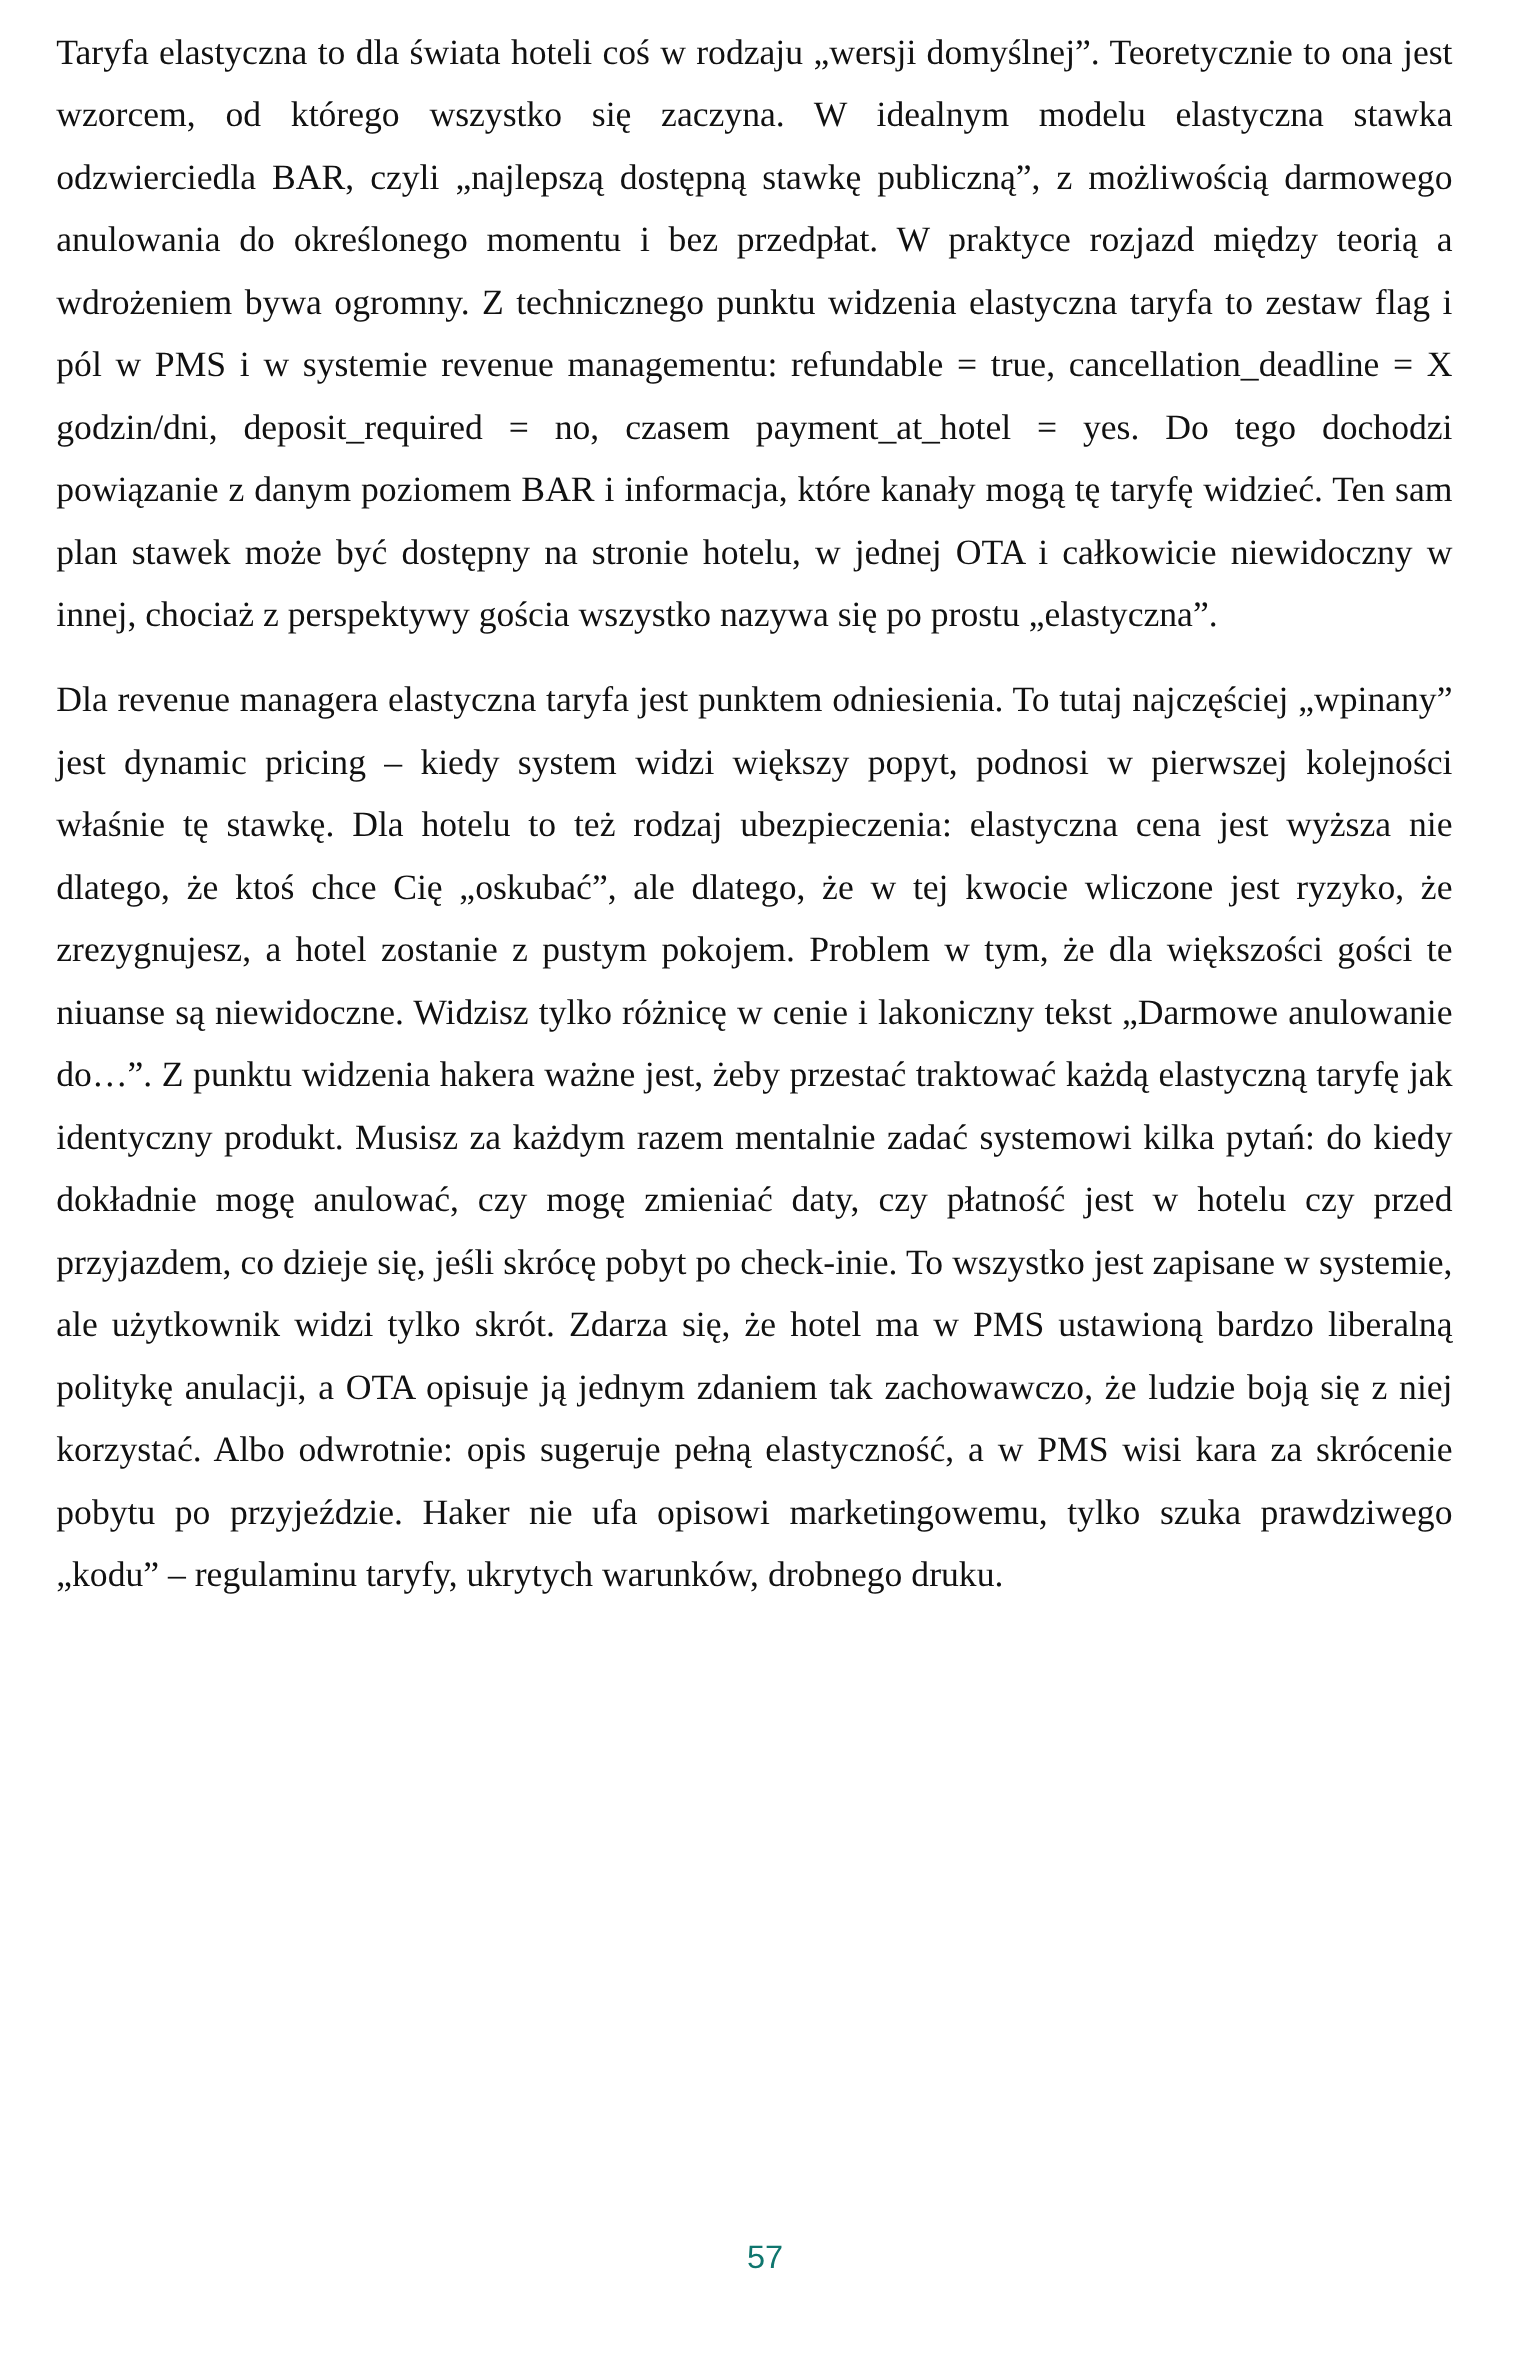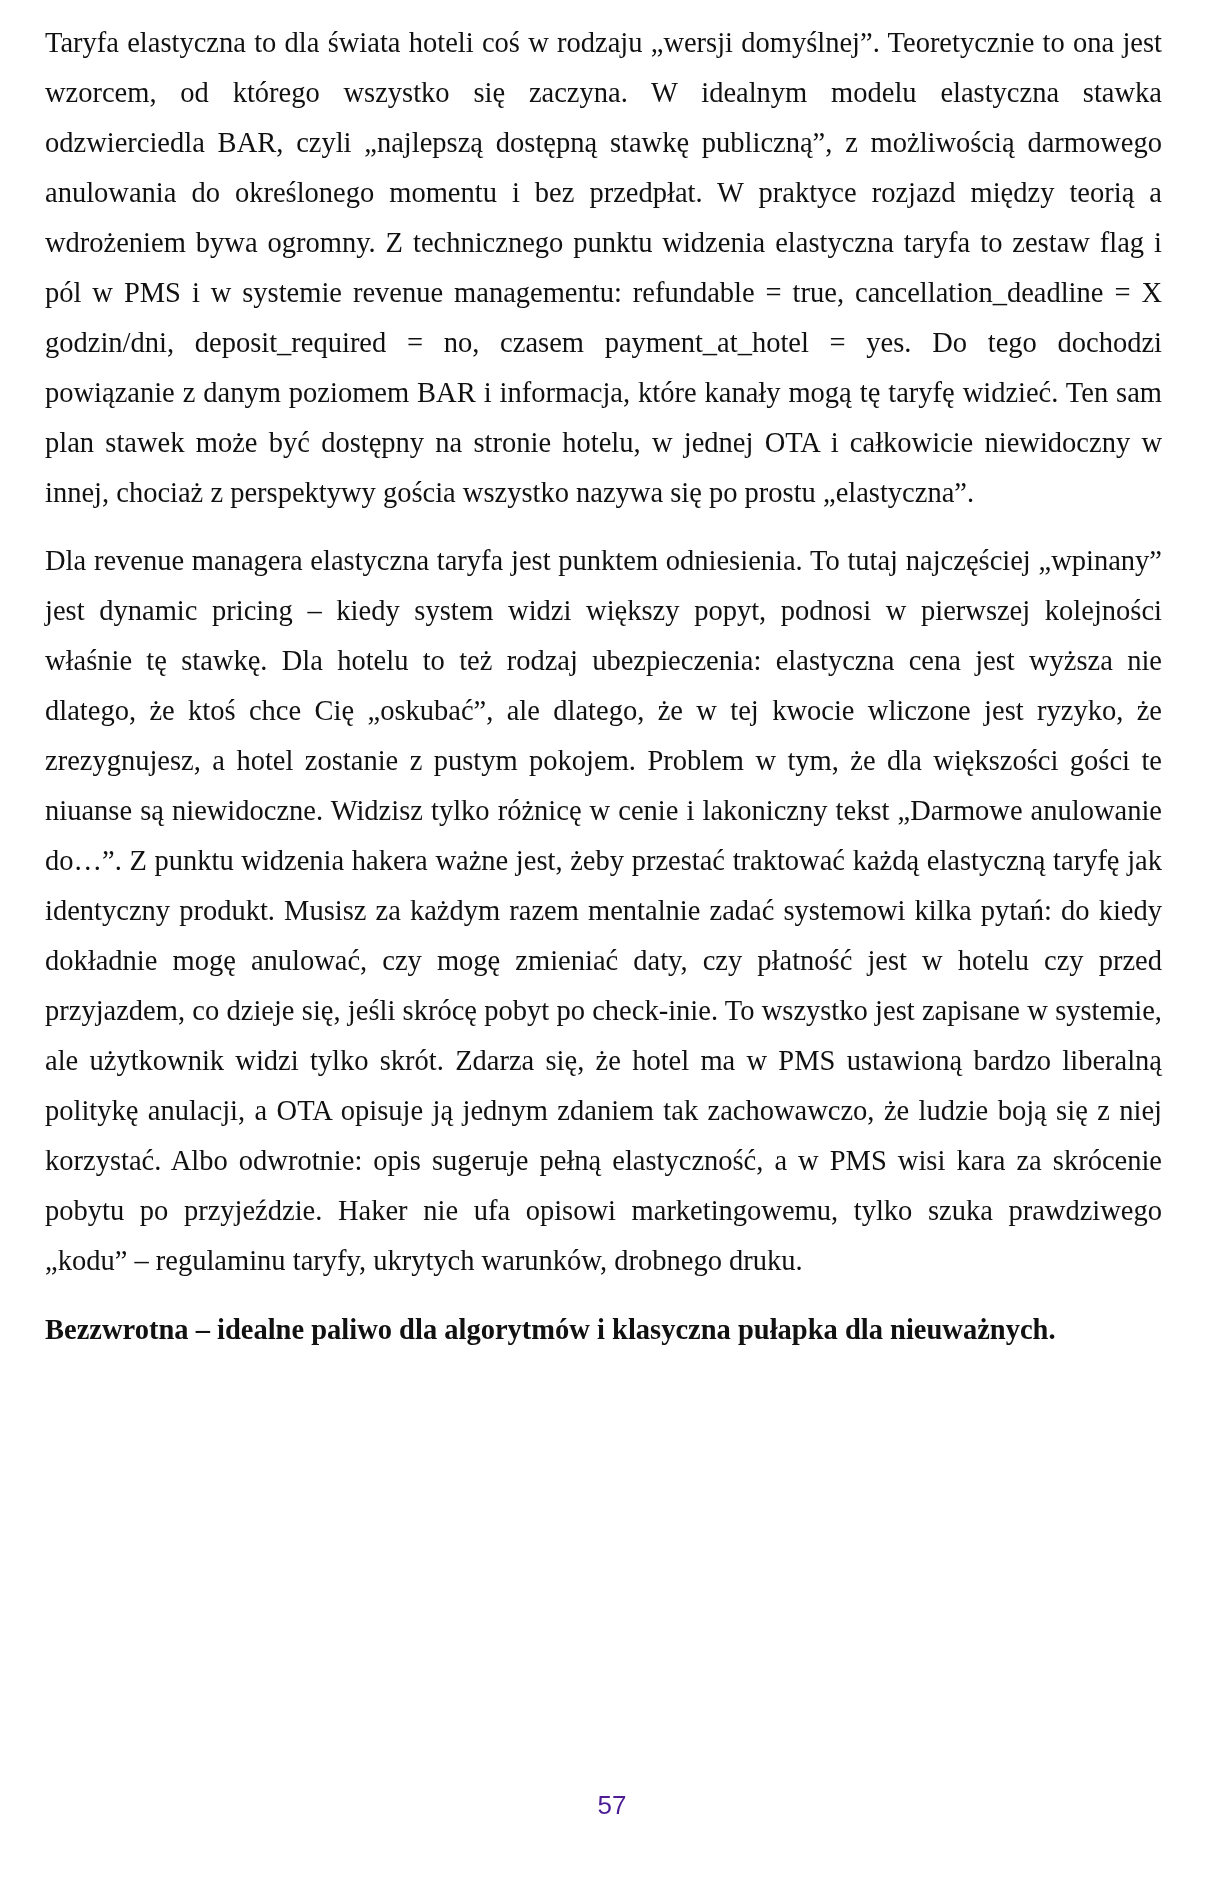--- a/index.html
+++ b/index.html
@@ -39,25 +39,24 @@
     }
     .page-number {
       position: absolute;
       left: 0;
       width: 1224px;
       top: 1790px;
       text-align: center;
       font-family: "Liberation Sans", "DejaVu Sans", sans-serif;
       font-size: 26px;
       line-height: 30px;
-      color: #4c1d95;
+      color: #0f766e;
     }
   </style>
 </head>
 <body>
 
 <main class="page-body">
   <p class="paragraph">Taryfa elastyczna to dla świata hoteli coś w rodzaju „wersji domyślnej”. Teoretycznie to ona jest wzorcem, od którego wszystko się zaczyna. W idealnym modelu elastyczna stawka odzwierciedla BAR, czyli „najlepszą dostępną stawkę publiczną”, z możliwością darmowego anulowania do określonego momentu i bez przedpłat. W praktyce rozjazd między teorią a wdrożeniem bywa ogromny. Z technicznego punktu widzenia elastyczna taryfa to zestaw flag i pól w PMS i w systemie revenue managementu: refundable = true, cancellation_deadline = X godzin/dni, deposit_required = no, czasem payment_at_hotel = yes. Do tego dochodzi powiązanie z danym poziomem BAR i informacja, które kanały mogą tę taryfę widzieć. Ten sam plan stawek może być dostępny na stronie hotelu, w jednej OTA i całkowicie niewidoczny w innej, chociaż z perspektywy gościa wszystko nazywa się po prostu „elastyczna”.</p>
   <p class="paragraph">Dla revenue managera elastyczna taryfa jest punktem odniesienia. To tutaj najczęściej „wpinany” jest dynamic pricing – kiedy system widzi większy popyt, podnosi w pierwszej kolejności właśnie tę stawkę. Dla hotelu to też rodzaj ubezpieczenia: elastyczna cena jest wyższa nie dlatego, że ktoś chce Cię „oskubać”, ale dlatego, że w tej kwocie wliczone jest ryzyko, że zrezygnujesz, a hotel zostanie z pustym pokojem. Problem w tym, że dla większości gości te niuanse są niewidoczne. Widzisz tylko różnicę w cenie i lakoniczny tekst „Darmowe anulowanie do…”. Z punktu widzenia hakera ważne jest, żeby przestać traktować każdą elastyczną taryfę jak identyczny produkt. Musisz za każdym razem mentalnie zadać systemowi kilka pytań: do kiedy dokładnie mogę anulować, czy mogę zmieniać daty, czy płatność jest w hotelu czy przed przyjazdem, co dzieje się, jeśli skrócę pobyt po check-inie. To wszystko jest zapisane w systemie, ale użytkownik widzi tylko skrót. Zdarza się, że hotel ma w PMS ustawioną bardzo liberalną politykę anulacji, a OTA opisuje ją jednym zdaniem tak zachowawczo, że ludzie boją się z niej korzystać. Albo odwrotnie: opis sugeruje pełną elastyczność, a w PMS wisi kara za skrócenie pobytu po przyjeździe. Haker nie ufa opisowi marketingowemu, tylko szuka prawdziwego „kodu” – regulaminu taryfy, ukrytych warunków, drobnego druku.</p>
-  <h2 class="section-heading">Bezzwrotna – idealne paliwo dla algorytmów i klasyczna pułapka dla nieuważnych.</h2>
 </main>
 
 <div class="page-number">57</div>
 
 </body></html>

